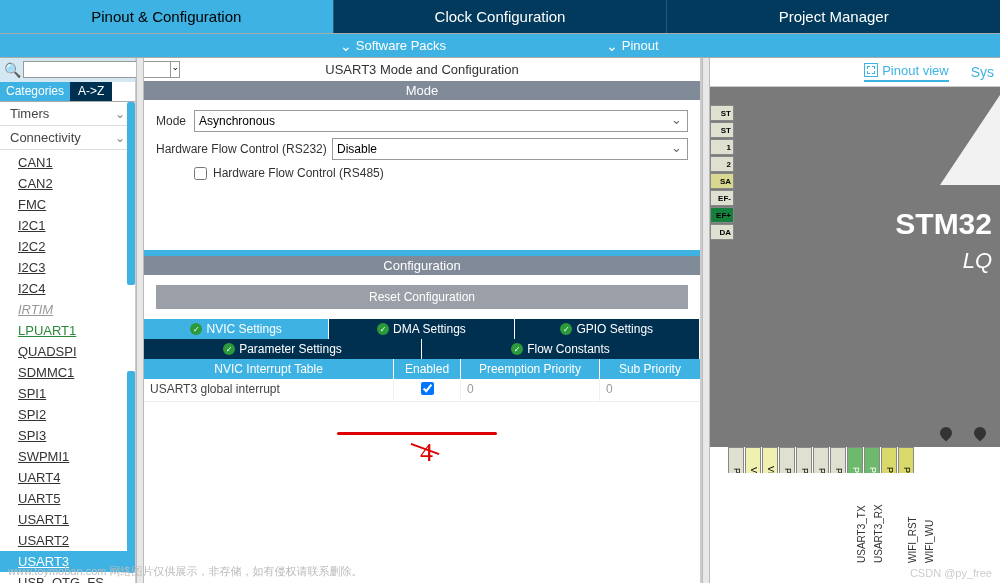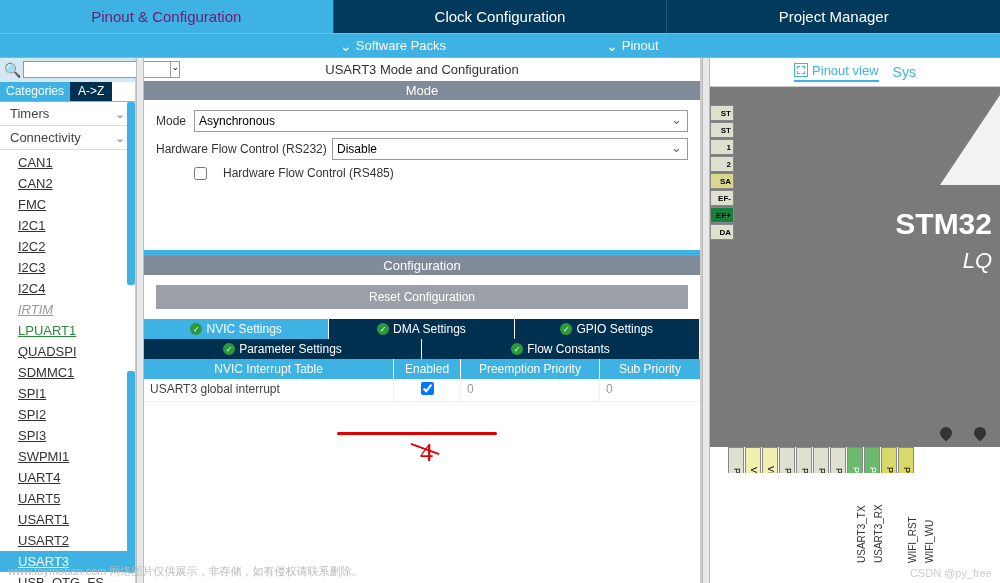--- a/index.html
+++ b/index.html
@@ -1,20 +1,20 @@
 <!DOCTYPE html>
 <html><head>
 <meta charset="utf-8">
 <style>
 * { margin: 0; padding: 0; box-sizing: border-box; font-family: Arial, sans-serif; }
 body { width: 1000px; height: 583px; overflow: hidden; background: #fff; position: relative; }
 
 .main-tabs { display: flex; background: #013a5c; height: 34px; border-bottom: 1px solid #aaa; }
 .main-tab { flex: 1; text-align: center; color: #fff; line-height: 34px; font-size: 15px; border-right: 1px solid #2a5a7a; cursor: pointer; }
-.main-tab.active { background: #3db2e3; color: #701a75; }
+.main-tab.active { background: #3db2e3; color: #000000; }
 .main-tab:last-child { border-right: none; }
 
 .sub-bar { background: #3db2e3; height: 24px; display: flex; align-items: center; padding-left: 340px; gap: 160px; border-bottom: 1px solid #aaa; }
 .sub-item { color: #fff; font-size: 13px; display: flex; align-items: center; gap: 4px; cursor: pointer; }
 .sub-item::before { content: "⌄"; font-size: 14px; }
 
 .content { display: flex; height: calc(583px - 58px); }
 
 .left-panel { width: 136px; border-right: 1px solid #ccc; display: flex; flex-direction: column; }
 .search-row { display: flex; align-items: center; padding: 3px 4px; border-bottom: 1px solid #d4e8f3; background: #d4e8f3; height: 24px; }
@@ -43,21 +43,21 @@
 
 .mid-title { text-align: center; font-size: 13px; color: #333; padding: 4px; }
 .mode-hdr { background: #808a99; color: #fff; text-align: center; font-size: 13px; padding: 2px; }
 .mode-body { padding: 10px 12px; font-size: 13px; color: #333; }
 .mode-row { display: flex; align-items: center; margin-bottom: 6px; gap: 6px; }
 .mode-label { width: 170px; white-space: nowrap; font-size: 12px; }
 .mode-label.short { width: 32px; }
 .mode-select { flex: 1; border: 1px solid #999; padding: 2px 4px; font-size: 12px; height: 22px; background: #fff; appearance: none; cursor: pointer; }
 .sel-wrap { flex: 1; position: relative; display: flex; }
 .sel-wrap::after { content: "⌄"; position: absolute; right: 6px; top: 2px; color: #666; pointer-events: none; }
-.chk-row { padding-left: 38px; margin-top: 4px; display: flex; align-items: center; gap: 16px; font-size: 12px; }
+.chk-row { padding-left: 38px; margin-top: 4px; display: flex; align-items: center; gap: 6px; font-size: 12px; }
 
 .config-hdr { background: #808a99; color: #fff; text-align: center; font-size: 13px; padding: 2px; }
 .reset-btn { background: #9ba0a8; color: #fff; border: none; padding: 5px 12px; font-size: 12px; margin: 10px 12px; cursor: pointer; }
 
 .tabs2 { display: flex; flex-wrap: wrap; }
 .tab2 { text-align: center; color: #fff; font-size: 12px; padding: 3px 0; display: flex; align-items: center; justify-content: center; gap: 4px; cursor: pointer; border-right: 1px solid #fff; }
 .tab2.dark { background: #003050; }
 .tab2.light { background: #3db2e3; }
 .check-dot { width: 12px; height: 12px; background: #2a9a3a; border-radius: 50%; display: inline-flex; align-items: center; justify-content: center; font-size: 8px; color: #fff; }
 .row1 .tab2 { width: 33.33%; }
@@ -70,21 +70,21 @@
 .col-pp { width: 25%; }
 .col-sp { width: 18%; border-right: none !important; }
 
 .nvic-row { display: flex; border-bottom: 1px solid #eee; font-size: 12px; color: #444; }
 .nvic-row > div { padding: 3px 6px; border-right: 1px solid #f0f0f0; }
 .nvic-row .col-en { text-align: center; }
 .nvic-row .col-pp, .nvic-row .col-sp { color: #999; }
 .chk { width: 13px; height: 13px; }
 
 .right-panel { width: 290px; display: flex; flex-direction: column; position: relative; }
-.pinout-bar { height: 26px; display: flex; align-items: center; justify-content: center; padding: 14px 6px; gap: 14px; border-bottom: 1px solid #ccc; }
+.pinout-bar { height: 26px; display: flex; align-items: center; justify-content: flex-end; padding: 14px 6px; gap: 22px; border-bottom: 1px solid #ccc; }
 .pinout-view { color: #3db2e3; font-size: 13px; display: flex; align-items: center; gap: 4px; border-bottom: 2px solid #3db2e3; padding-bottom: 2px; cursor: pointer; }
 .sys-view { color: #3db2e3; font-size: 14px; cursor: pointer; }
 .pv-icon { display: inline-block; width: 14px; height: 14px; border: 1.5px solid #3db2e3; position: relative; }
 .pv-icon::before { content: ""; position: absolute; inset: 2px; border: 1px dashed #3db2e3; }
 
 .chip-area { flex: 1; background: #7a7a7a; position: relative; overflow: hidden; }
 .chip-pins-left { position: absolute; left: 0; top: 18px; font-weight: bold; }
 .pin-l { width: 24px; height: 16px; background: #e0e0d0; border: 1px solid #888; margin-bottom: 1px; font-size: 8px; display: flex; align-items: center; justify-content: flex-end; padding-right: 2px; cursor: pointer; }
 .pin-l.alt { background: #d8d890; }
 .pin-l.gr { background: #15803d; }

